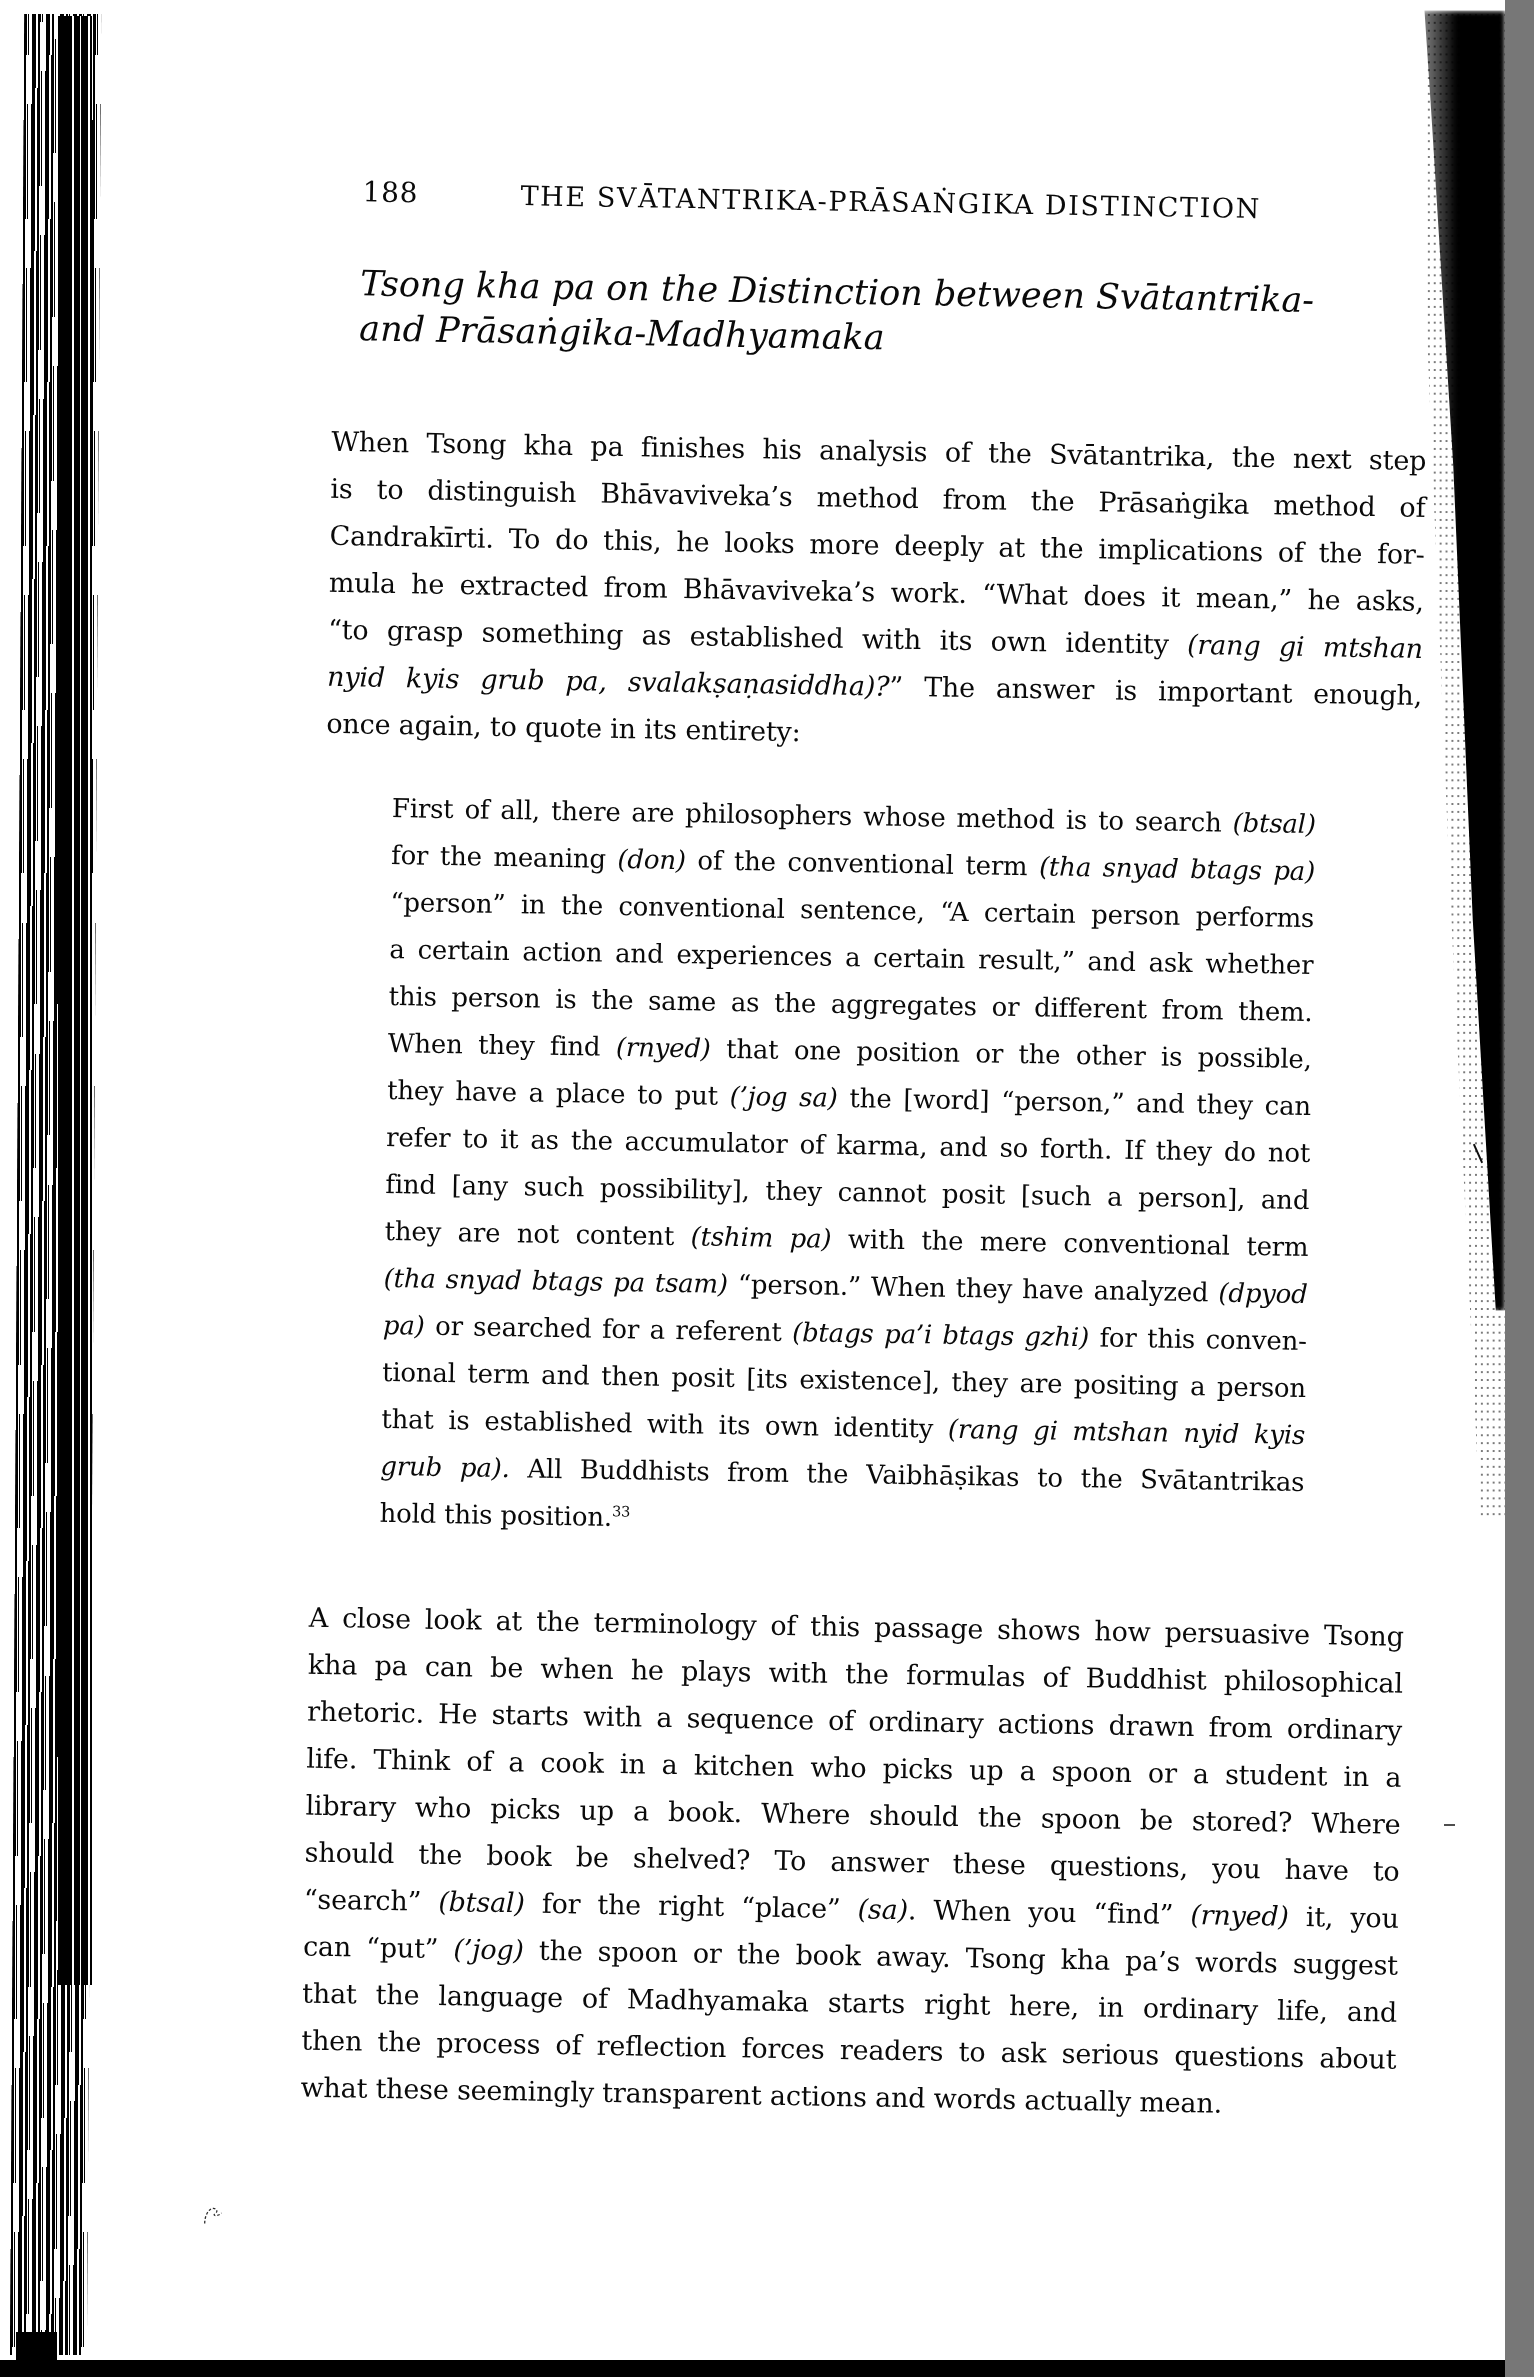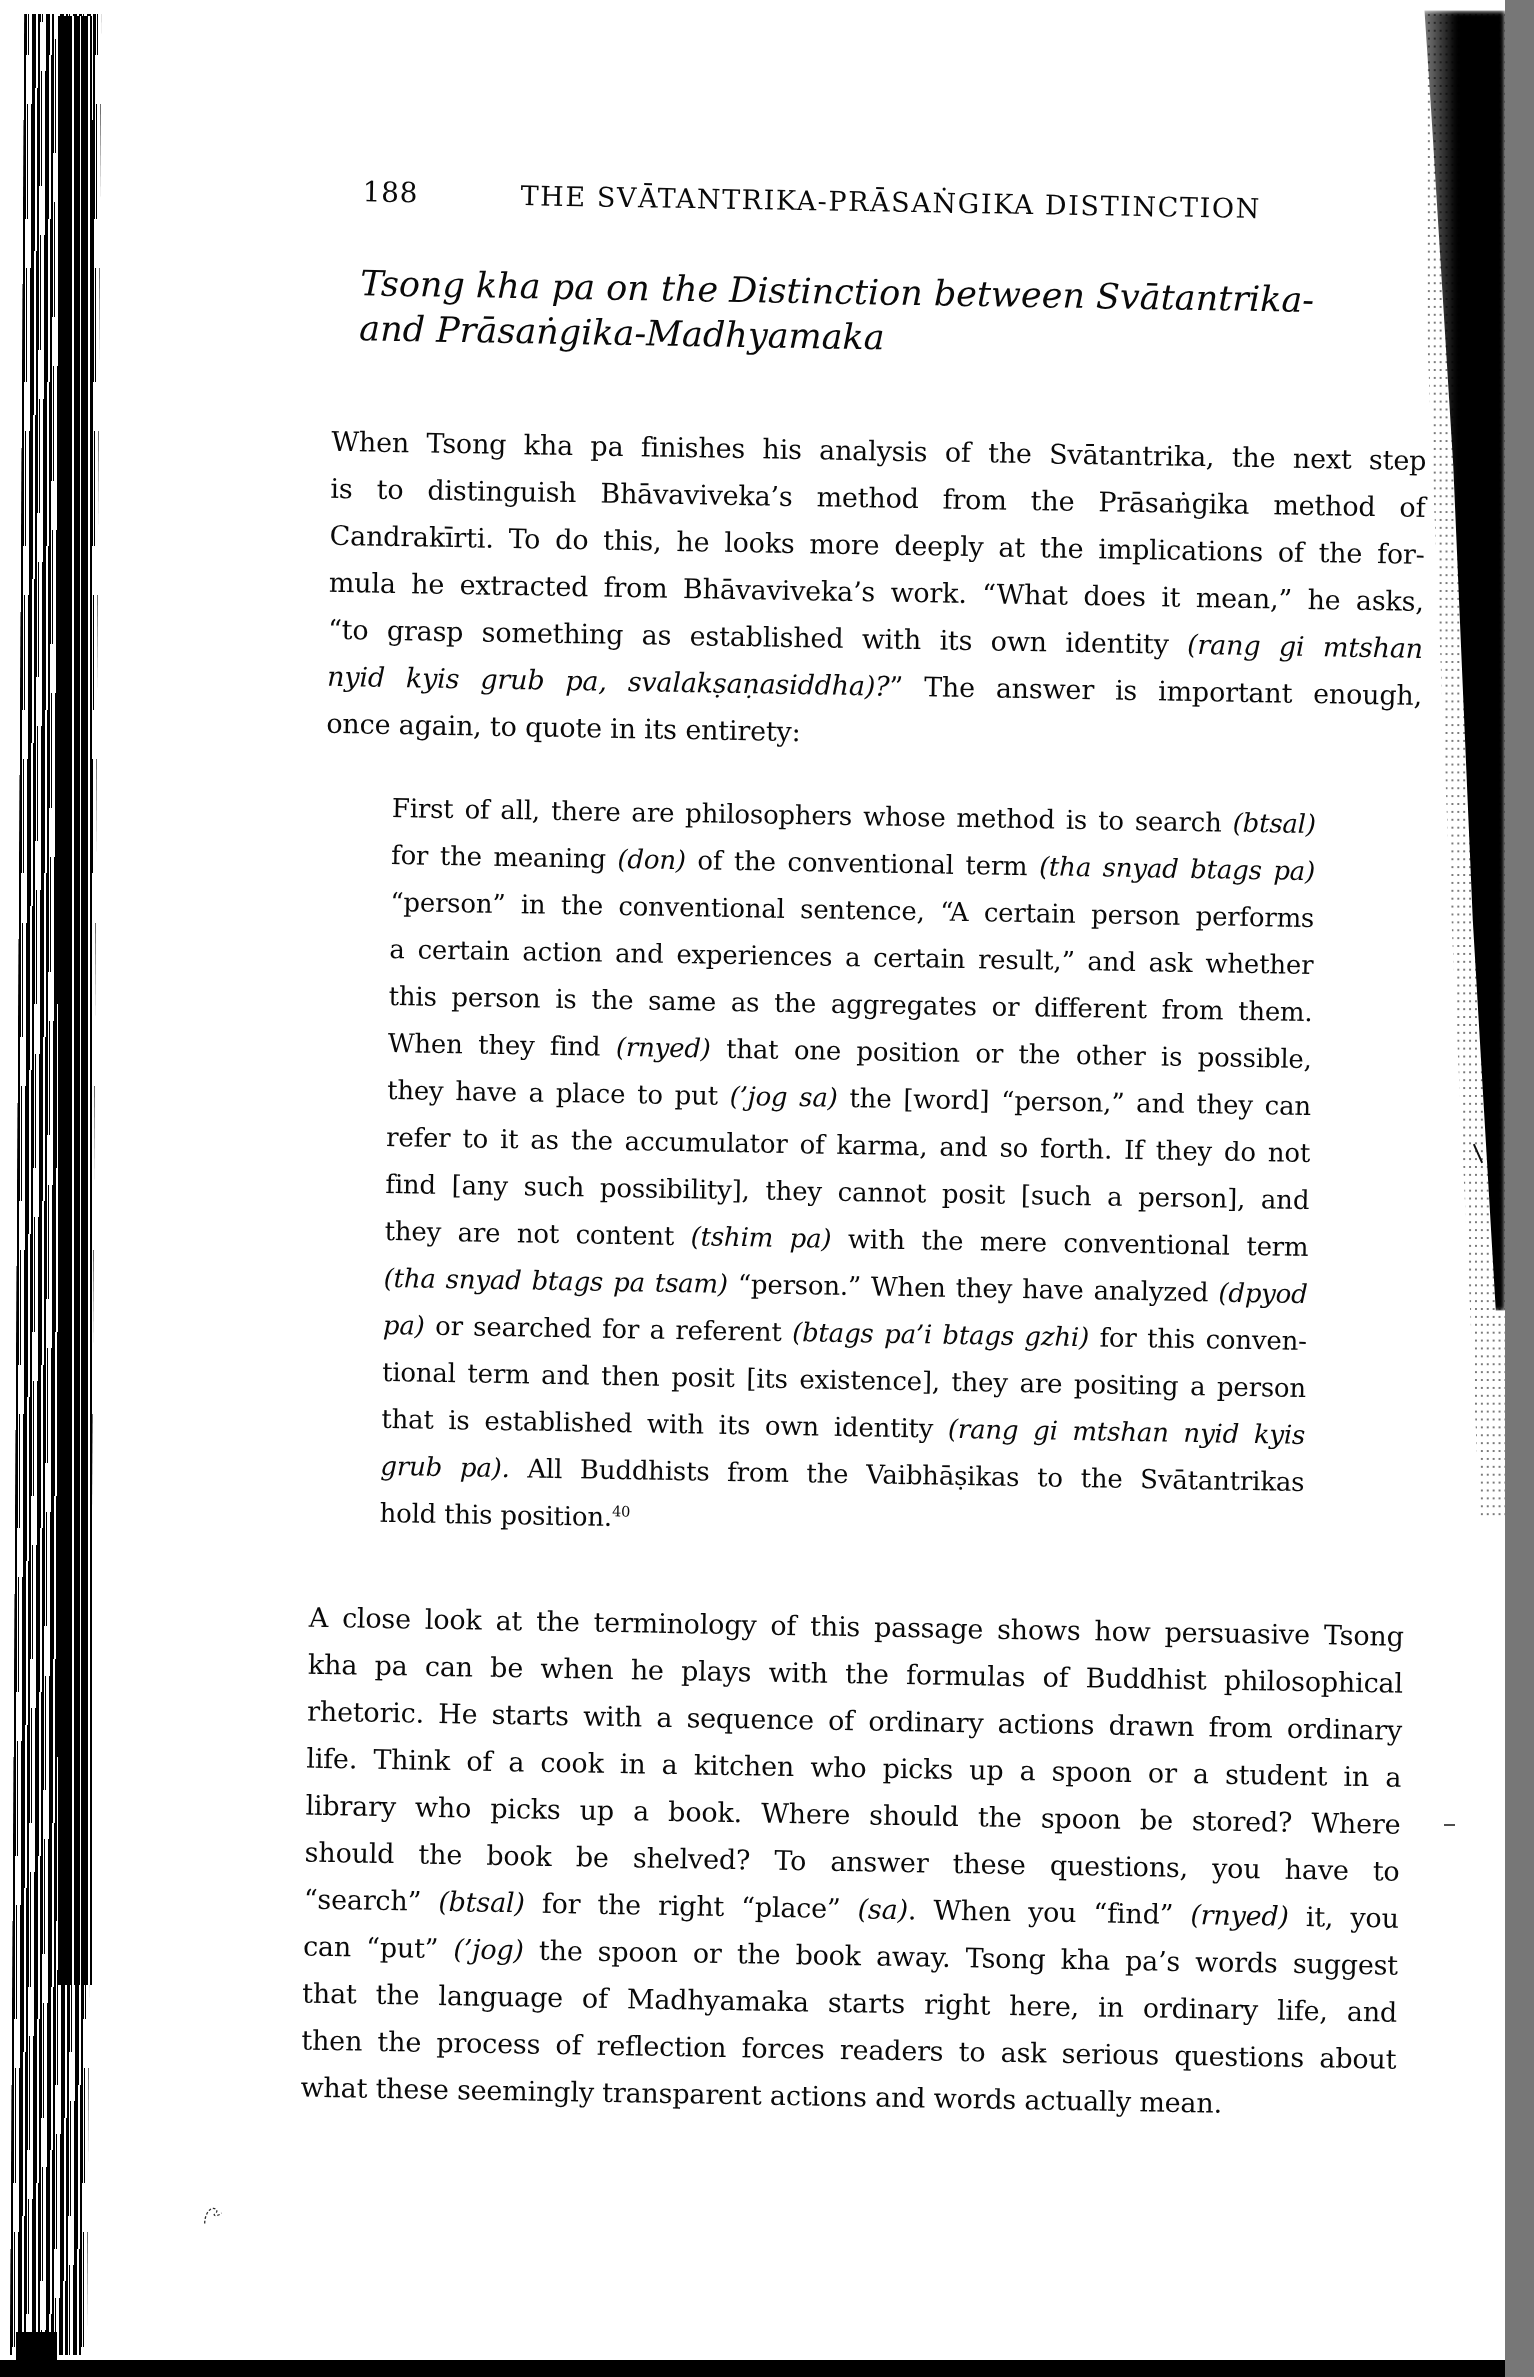--- a/index.html
+++ b/index.html
@@ -130,21 +130,21 @@
         <div class="tline"><span>When they find </span><span class="it">(rnyed)</span><span> that one position or the other is possible,</span></div>
         <div class="tline"><span>they have a place to put </span><span class="it">(’jog sa)</span><span> the [word] “person,” and they can</span></div>
         <div class="tline"><span>refer to it as the accumulator of karma, and so forth. If they do not</span></div>
         <div class="tline"><span>find [any such possibility], they cannot posit [such a person], and</span></div>
         <div class="tline"><span>they are not content </span><span class="it">(tshim pa)</span><span> with the mere conventional term</span></div>
         <div class="tline"><span class="it">(tha snyad btags pa tsam)</span><span> “person.” When they have analyzed </span><span class="it">(dpyod</span></div>
         <div class="tline"><span class="it">pa)</span><span> or searched for a referent </span><span class="it">(btags pa’i btags gzhi)</span><span> for this conven-</span></div>
         <div class="tline"><span>tional term and then posit [its existence], they are positing a person</span></div>
         <div class="tline"><span>that is established with its own identity </span><span class="it">(rang gi mtshan nyid kyis</span></div>
         <div class="tline"><span class="it">grub pa).</span><span> All Buddhists from the Vaibhāṣikas to the Svātantrikas</span></div>
-        <div class="tline last"><span>hold this position.</span><sup>40</sup></div>
+        <div class="tline last"><span>hold this position.</span><sup>33</sup></div>
       </div>
 
     <div class="para para2">
         <div class="tline"><span>A close look at the terminology of this passage shows how persuasive Tsong</span></div>
         <div class="tline"><span>kha pa can be when he plays with the formulas of Buddhist philosophical</span></div>
         <div class="tline"><span>rhetoric. He starts with a sequence of ordinary actions drawn from ordinary</span></div>
         <div class="tline"><span>life. Think of a cook in a kitchen who picks up a spoon or a student in a</span></div>
         <div class="tline"><span>library who picks up a book. Where should the spoon be stored? Where</span></div>
         <div class="tline"><span>should the book be shelved? To answer these questions, you have to</span></div>
         <div class="tline"><span>“search” </span><span class="it">(btsal)</span><span> for the right “place” </span><span class="it">(sa)</span><span>. When you “find” </span><span class="it">(rnyed)</span><span> it, you</span></div>

